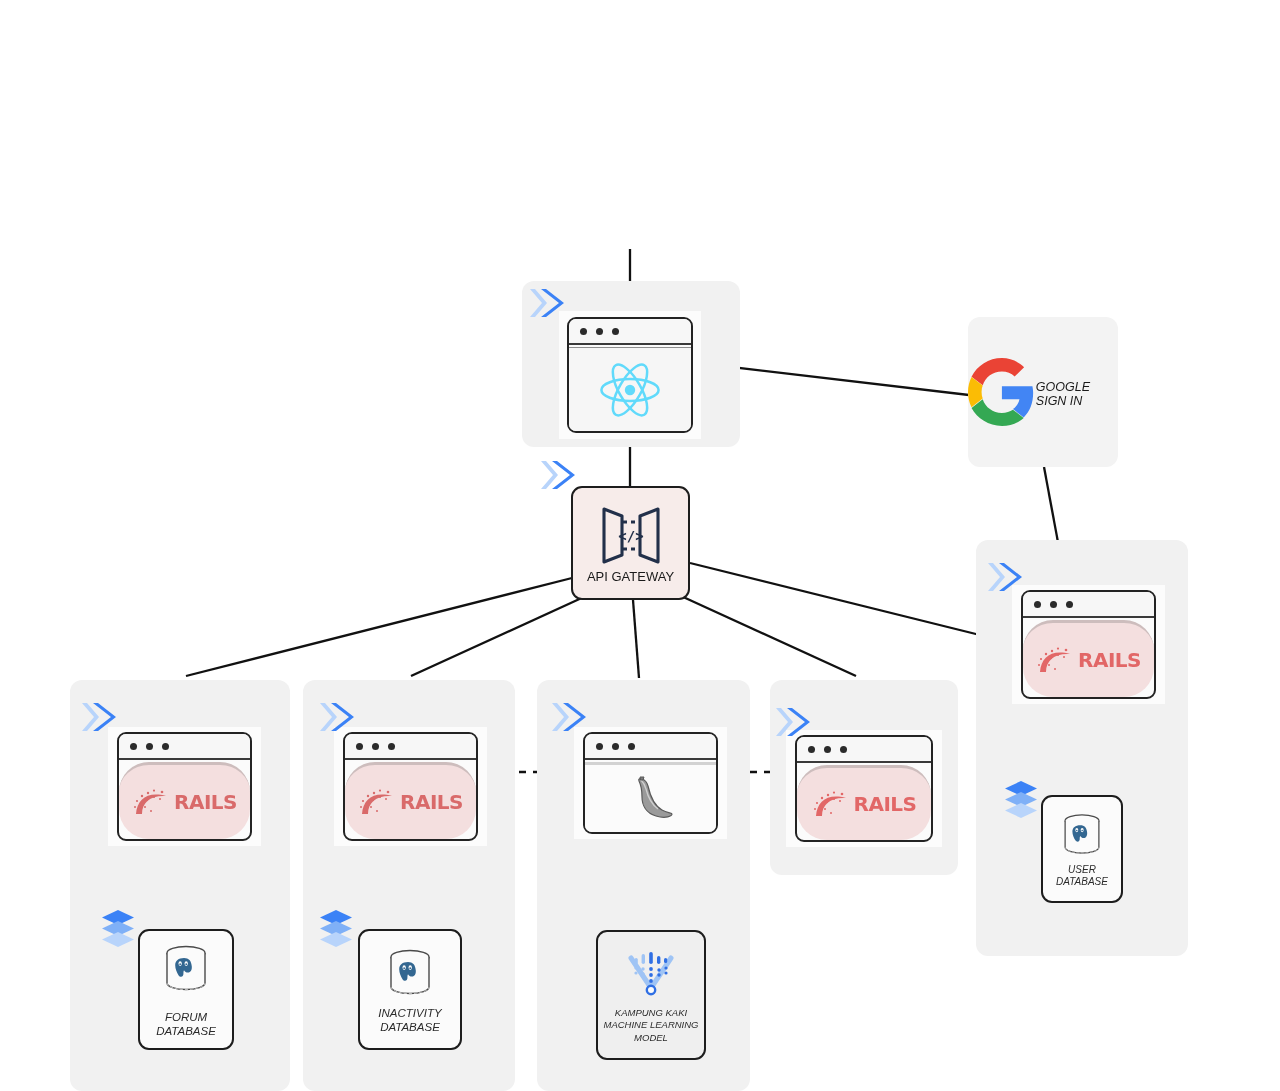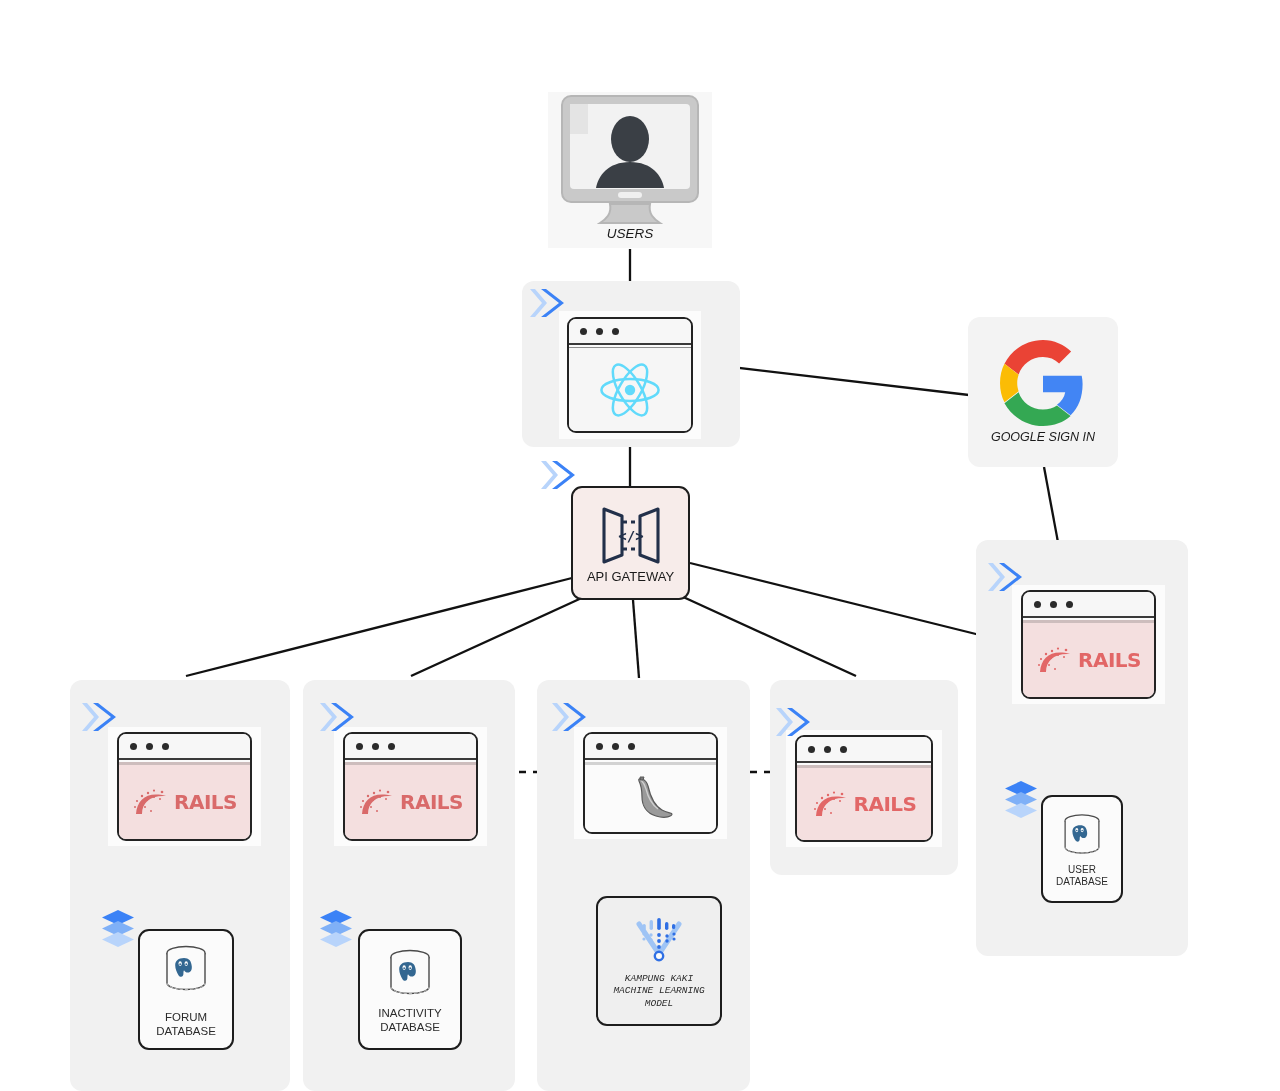--- a/index.html
+++ b/index.html
@@ -70,21 +70,21 @@
   }
   .win-bar .dot {
     width: 7px; height: 7px; border-radius: 50%;
     background: #2b2b2b;
   }
   .win-body {
     position: absolute;
     top: 28px; left: 0; right: 0; bottom: 0;
     display: flex; align-items: center; justify-content: center;
   }
-  .win-body.rails { background: #f4dfdf; border-top: 3px solid #cdbdbd; }
+  .win-body.rails { background: #f4dfdf; border-top: 3px solid #cdbdbd; border-radius: 30px; }
   .win-body.plain { background: #fbfbfb; border-top: 3px solid #d2d2d2; }
   .win-body.react { background: #f6f6f6; border-top: 1px solid #8e8e8e; }
 
   
   .rails-logo { display: flex; align-items: center; }
   .rails-word {
     font-family: "DejaVu Sans", sans-serif;
     font-weight: bold;
     color: #d96a6a;
     letter-spacing: -0.5px;
@@ -95,20 +95,21 @@
     position: absolute;
     border: 2.2px solid #1d1d1d;
     border-radius: 11px;
     background: #fbfbfb;
     display: flex;
     flex-direction: column;
     align-items: center;
     justify-content: center;
   }
   .card-label {
+    font-style: italic;
     font-size: 11.5px;
     color: #2b2b2b;
     text-align: center;
     line-height: 14px;
     white-space: pre-line;
   }
   .gateway {
     background: #f7ecea;
   }
   .gateway-label {
@@ -140,21 +141,21 @@
   .users-label {
     font-style: italic;
     font-size: 13.5px;
     color: #1a1a1a;
   }
   
   .google-card {
     position: absolute;
     background: #f3f3f3;
     border-radius: 12px;
-    display: flex; flex-direction: column;
+    display: flex; flex-direction: row;
     align-items: center; justify-content: center;
     z-index: 3;
   }
   .google-label {
     font-style: italic;
     font-size: 12.5px;
     color: #1a1a1a;
     margin-top: 4px;
   }
 </style>
@@ -189,32 +190,20 @@
       <line x1="410" y1="846" x2="410" y2="929"></line>
       <line x1="651" y1="838" x2="651" y2="930"></line>
       <line x1="1088" y1="702" x2="1081" y2="795"></line>
     </g>
     <g stroke="#111111" stroke-width="2.6" fill="none" stroke-dasharray="7 7" marker-end="url(#arrowhead)">
       <line x1="491" y1="772" x2="578" y2="772"></line>
       <line x1="785" y1="772" x2="727" y2="772"></line>
     </g>
   </svg>
 
-  <div class="users-wrap node" style="left:548px; top:92px; width:164px; height:156px;">
-    <svg width="164" height="134" viewBox="0 0 164 134">
-      <rect x="14" y="4" width="136" height="106" rx="9" fill="#c9c9c9" stroke="#b6b6b6" stroke-width="2"></rect>
-      <rect x="22" y="12" width="120" height="85" rx="4" fill="#f2f2f2"></rect>
-      <rect x="22" y="12" width="18" height="30" fill="#e4e4e4"></rect>
-      <rect x="70" y="100" width="24" height="6" rx="3" fill="#f0f0f0"></rect>
-      <ellipse cx="82" cy="47" rx="19" ry="23" fill="#3a3f45"></ellipse>
-      <path d="M82 70 C 60 70 50 84 48 96 L116 96 C114 84 104 70 82 70 Z" fill="#3a3f45"></path>
-      <path d="M62 112 L102 112 C100 122 106 127 112 131 L52 131 C58 127 64 122 62 112 Z" fill="#c9c9c9" stroke="#b6b6b6" stroke-width="2"></path>
-    </svg>
-    <div class="users-label">USERS</div>
-  </div>
 
   <div class="group" style="left:522px; top:281px; width:218px; height:166px;"></div>
   <div class="group-title" style="left:522px; top:290px; width:218px; padding-left:32px;">REACT FRONTEND</div>
   <svg class="chev" style="left:527px; top:286px;" viewBox="0 0 38 34">
     <path d="M3 3 L15 17 L3 31 L8 31 L20 17 L8 3 Z" fill="#b8d4fb"></path>
     <path d="M14 3 L32 17 L14 31 L19 31 L37 17 L19 3 Z" fill="#3b82f6"></path>
   </svg>
   <div class="winwrap" style="left:559px; top:311px; width:142px; height:128px;">
     <div class="win" style="left:8px; top:6px; width:126px; height:116px;">
       <div class="win-bar">
@@ -394,21 +383,21 @@
       </div>
       <div class="win-body plain">
         <svg width="58" height="52" viewBox="0 0 58 52">
           <path d="M20 6 C18 5 16 6 17 8 C19 12 20 18 20 24 C20 32 24 40 34 43 C44 46 50 43 50 41 C50 40 45 40 40 37 C31 32 28 22 26 13 C25 9 23 7 20 6 Z" fill="#9a9a9a" stroke="#5a5a5a" stroke-width="1.2"></path>
           <path d="M19 7 C21 9 23 12 24 16 C26 24 29 31 36 36" fill="none" stroke="#cfcfcf" stroke-width="1.3"></path>
           <path d="M18 4 L22 4 L21 7 L18.5 7 Z" fill="#7a7a7a" stroke="#5a5a5a" stroke-width="1"></path>
         </svg>
       </div>
     </div>
   </div>
-  <div class="card mlmodel node" style="left:596px; top:896px; width:126px; height:130px;font-family:Liberation Mono, monospace;">
+  <div class="card mlmodel node" style="left:596px; top:930px; width:110px; height:130px;">
     <svg width="60" height="56" viewBox="0 0 60 56">
       <path d="M10 12 L30 42 L50 12" fill="none" stroke="#9fc4f5" stroke-width="5" stroke-linecap="round" stroke-linejoin="round"></path>
       <circle cx="30" cy="44" r="4.2" fill="#fbfbfb" stroke="#2f6fe4" stroke-width="2.4"></circle>
       <g fill="#2f6fe4">
         <rect x="28.2" y="6" width="3.6" height="12" rx="1.8"></rect>
         <rect x="36" y="10" width="3.4" height="8" rx="1.7"></rect>
         <rect x="43" y="12" width="3.2" height="5" rx="1.6"></rect>
         <circle cx="38" cy="24" r="1.7"></circle>
           <circle cx="38" cy="29" r="1.7"></circle>
         <circle cx="45" cy="22" r="1.6"></circle>

